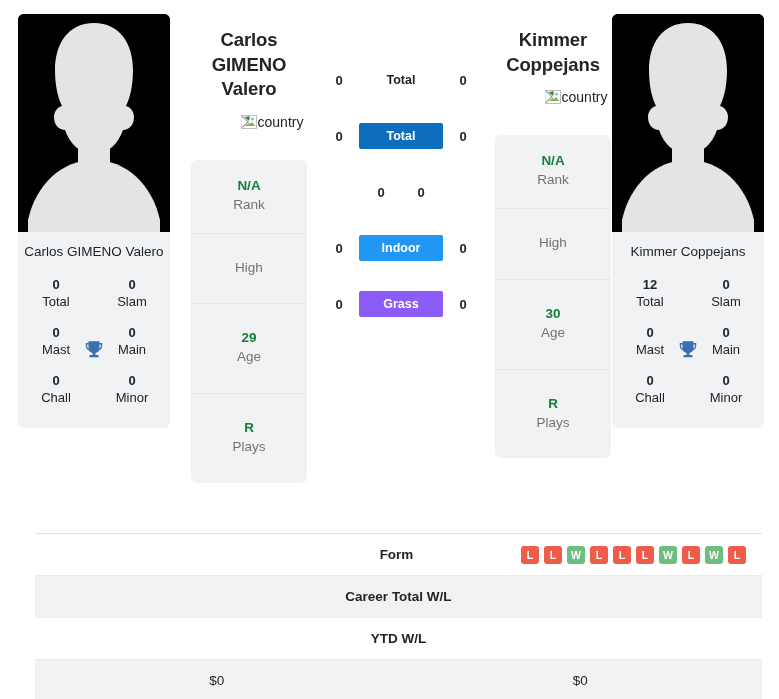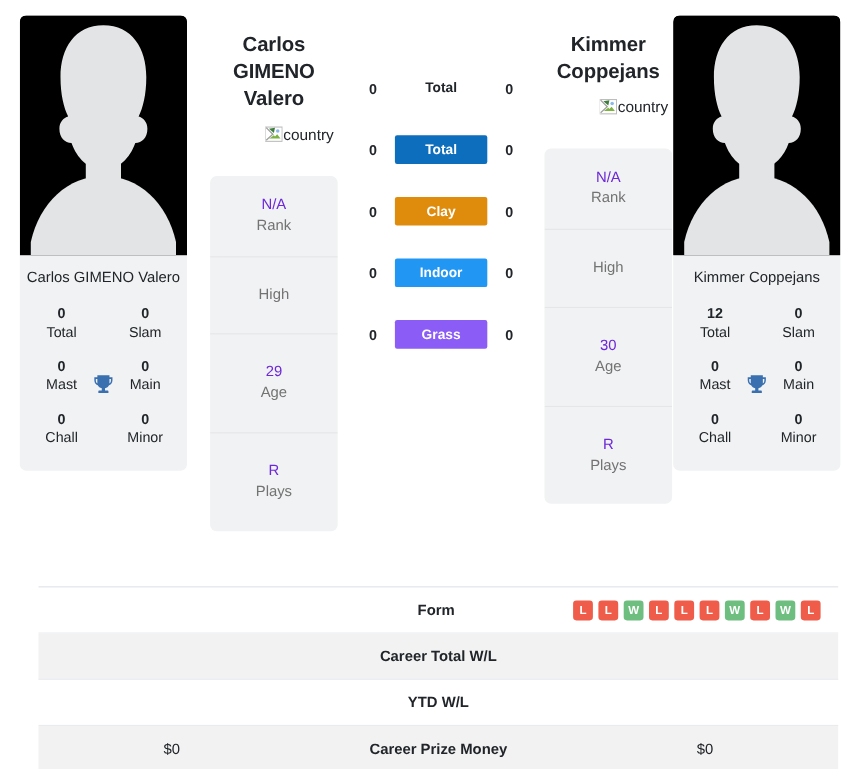--- a/index.html
+++ b/index.html
@@ -143,23 +143,23 @@
   }
   .info-item {
     padding: 17px 4px 18px 4px;
     text-align: center;
     border-bottom: 1px solid #e5e6e7;
   }
   .info-item:last-child { border-bottom: none; }
   .info-item.tall { padding: 25px 4px 26px 4px; }
   .info-val {
     font-size: 13.5px;
-    font-weight: normal;
+    font-weight: bold;
     line-height: 1.4;
-    color: #6d28d9;
+    color: #15803d;
   }
   .info-lab {
     font-size: 13.5px;
     line-height: 1.4;
     color: #737373;
   }
 
   
   .surfaces {
     flex: 1 1 auto;
@@ -332,21 +332,20 @@
         <div class="surface-badge plain">Total</div>
         <div class="surface-score">0</div>
       </div>
       <div class="surface-row">
         <div class="surface-score">0</div>
         <div class="surface-badge" style="background: rgb(13, 110, 189);">Total</div>
         <div class="surface-score">0</div>
       </div>
       <div class="surface-row">
         <div class="surface-score">0</div>
-        <div class="surface-badge" style="background: rgb(223, 139, 12);">Clay</div>
         <div class="surface-score">0</div>
       </div>
       <div class="surface-row">
         <div class="surface-score">0</div>
         <div class="surface-badge" style="background: rgb(33, 150, 243);">Indoor</div>
         <div class="surface-score">0</div>
       </div>
       <div class="surface-row">
         <div class="surface-score">0</div>
         <div class="surface-badge" style="background: #8b5cf6;">Grass</div>
@@ -456,21 +455,20 @@
     </div>
 
     <div class="trow">
       <div class="tcell"></div>
       <div class="tcell label">YTD W/L</div>
       <div class="tcell"></div>
     </div>
 
     <div class="trow striped">
       <div class="tcell">$0</div>
-      <div class="tcell label">Career Prize Money</div>
       <div class="tcell">$0</div>
     </div>
 
     <div class="trow">
       <div class="tcell"></div>
       <div class="tcell label">YTD Titles</div>
       <div class="tcell"></div>
     </div>
 
   </div>

